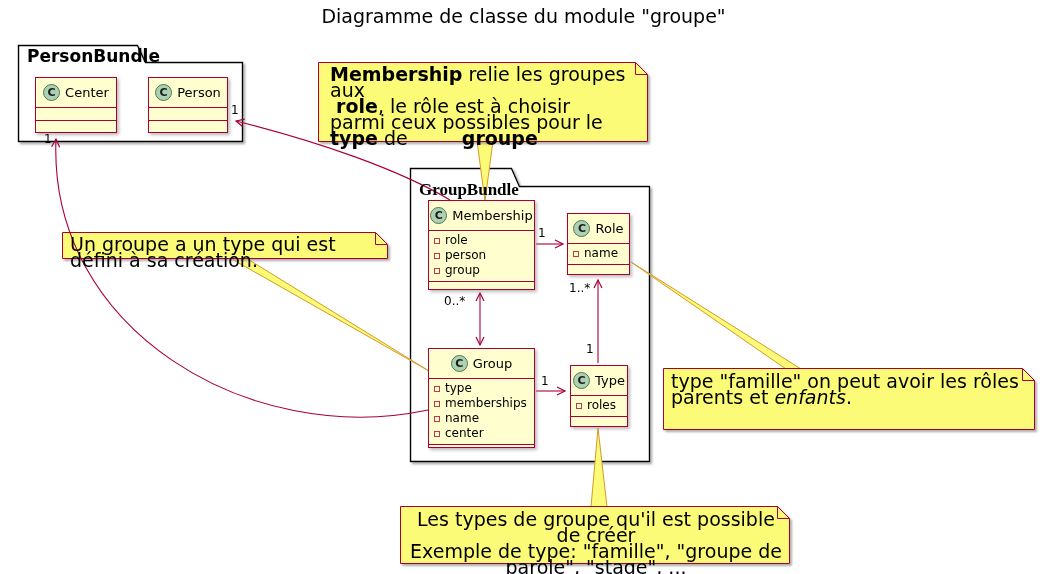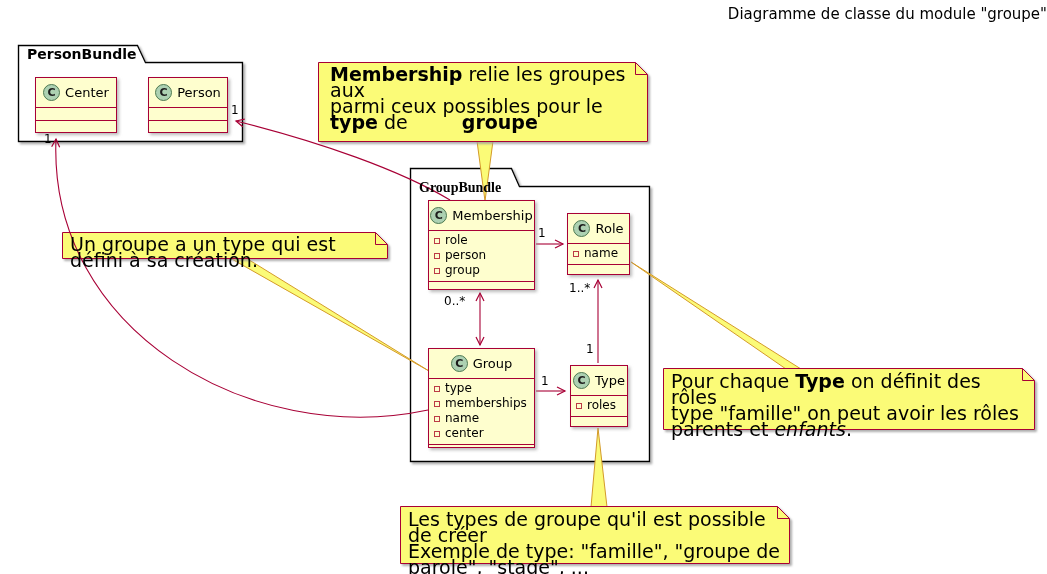--- a/index.html
+++ b/index.html
@@ -4,25 +4,25 @@
 <style>
   * { margin:0; padding:0; box-sizing:border-box; }
   html,body { background:#ffffff; }
   body {
     width:1047px; height:574px; position:relative; overflow:hidden;
     font-family:"DejaVu Sans", sans-serif; color:#000;
   }
   #edge-layer { position:absolute; left:0; top:0; width:1047px; height:574px; z-index:1; }
 
   .diagram-title {
-    position:absolute; top:5px; left:0; width:100%; text-align:right;
-    font-size:15px; z-index:3;
-  }
-
-  .pkg-label { position:absolute; font-size:14px; font-weight:bold; z-index:3; }
+    position:absolute; top:5px; left:0; width:100%; text-align:center;
+    font-size:19px; z-index:3;
+  }
+
+  .pkg-label { position:absolute; font-size:17px; font-weight:bold; z-index:3; }
 
   .uml-class {
     position:absolute; background:#FEFECE; border:1px solid #A80036; z-index:2;
     display:flex; flex-direction:column;
     box-shadow:2px 2px 3px rgba(150,150,150,0.65);
   }
   .cls-header { display:flex; align-items:center; justify-content:center; gap:5px; padding:5px 5px; min-height:29px; }
   .cls-circle {
     width:17px; height:17px; border-radius:50%; background:#ADD1B2; border:1px solid #4e7a52;
     font-size:11px; font-weight:bold; display:flex; align-items:center; justify-content:center;
@@ -180,30 +180,30 @@
     <div class="field">
         <span class="fsq"></span>
         <span>roles</span>
       </div>
   </div>
   <div class="cls-methods"></div>
 </div>
 
 <div class="note-text" style="left:330px; top:66px; width:312px;">
     <div class="note-line"><span style="font-weight: bold;">Membership</span><span> relie les groupes aux</span></div>
+    <div class="note-line"><span> </span><span style="font-weight: bold;">role</span><span>, le rôle est à choisir</span></div>
     <div class="note-line"><span>parmi ceux possibles pour le </span><span style="font-weight: bold;">type</span><span> de </span><span style="font-weight: bold; margin-left: 48px;">groupe</span></div>
   </div>
 <div class="note-text" style="left:70px; top:236px; width:314px;">
     <div class="note-line"><span>Un groupe a un type qui est défini à sa création.</span></div>
   </div>
 <div class="note-text" style="left:671px; top:373px; width:358px;">
-    <div class="note-line"><span>Pour chaque </span><span style="font-weight: bold;">Type</span><span> on définit des rôles</span></div>
     <div class="note-line"><span>type "famille" on peut avoir les rôles </span><span style="">parents</span><span> et </span><span style="font-style: italic;">enfants</span><span>.</span></div>
   </div>
-<div class="note-text" style="left:408px; top:511px; width:376px;">
+<div class="note-text" style="left:408px; top:511px; width:376px;text-align:center;">
     <div class="note-line"><span>Les types de groupe qu'il est possible de créer</span></div>
     <div class="note-line"><span>Exemple de type: "famille", "groupe de parole", "stage", ...</span></div>
   </div>
 
 <span class="mult" style="left:231px; top:103px;">1</span>
 <span class="mult" style="left:44px; top:132px;">1</span>
 <span class="mult" style="left:538px; top:226px;">1</span>
 <span class="mult" style="left:444px; top:294px;">0..*</span>
 <span class="mult" style="left:569px; top:281px;">1..*</span>
 <span class="mult" style="left:586px; top:342px;">1</span>

